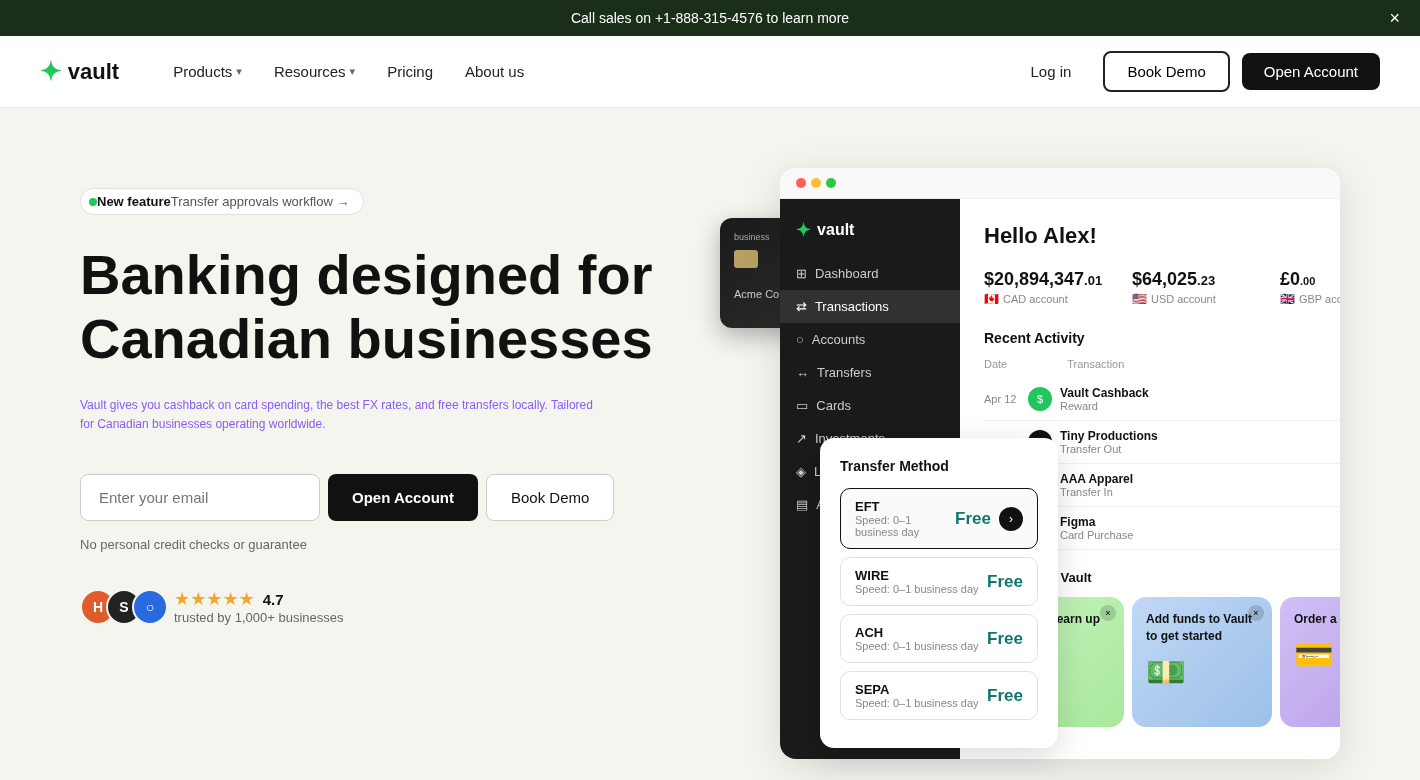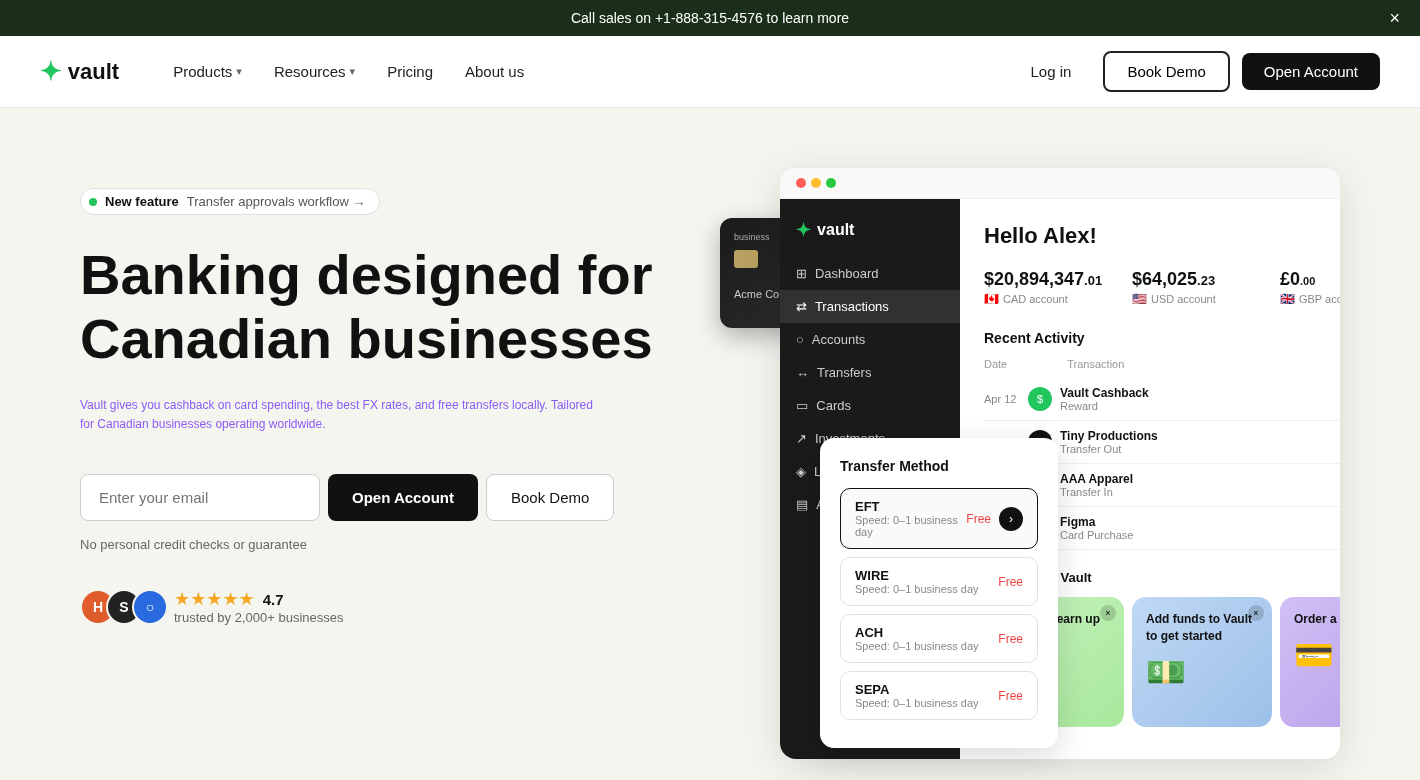--- a/index.html
+++ b/index.html
@@ -114,21 +114,21 @@
       overflow: hidden;
     }
     .hero-left {
       flex: 0 0 600px;
       max-width: 600px;
       padding-top: 20px;
     }
     .new-feature-badge {
       display: inline-flex;
       align-items: center;
-      gap: 8px;
+      gap: 0;
       background: #fff;
       border: 1px solid #e0e0e0;
       border-radius: 100px;
       padding: 5px 14px 5px 8px;
       font-size: 13px;
       margin-bottom: 28px;
       cursor: pointer;
     }
     .badge-dot {
       width: 8px;
@@ -429,23 +429,23 @@
       justify-content: space-between;
       font-size: 13px;
     }
     .transfer-option.selected {
       border-color: #111;
       background: #fafafa;
     }
     .transfer-name { font-weight: 600; color: #111; }
     .transfer-speed { font-size: 11px; color: #888; }
     .transfer-free {
-      font-size: 12px;
-      font-weight: 400;
-      color: #ef4444;
+      font-size: 17px;
+      font-weight: 700;
+      color: #0f766e;
     }
     .next-btn {
       width: 24px;
       height: 24px;
       background: #111;
       border-radius: 50%;
       display: flex;
       align-items: center;
       justify-content: center;
       color: #fff;
@@ -563,21 +563,21 @@
       <div class="trust-avatars">
         <div class="trust-avatar" style="background:#e05c2a;">H</div>
         <div class="trust-avatar" style="background:#222;">S</div>
         <div class="trust-avatar" style="background:#2a6ae0;">○</div>
       </div>
       <div>
         <div style="display:flex;align-items:center;gap:4px;">
           <span class="stars">★★★★★</span>
           <span class="rating-text">4.7</span>
         </div>
-        <div class="trust-caption">trusted by 2,000+ businesses</div>
+        <div class="trust-caption">trusted by 1,000+ businesses</div>
       </div>
     </div>
   </div>
 
   <div class="hero-right">
 
     <div class="black-card">
       <div class="card-label" style="font-size:9px;color:#aaa;margin-bottom:8px;">business</div>
       <div class="card-chip"></div>
       <div class="card-company">Acme Corporation</div>

